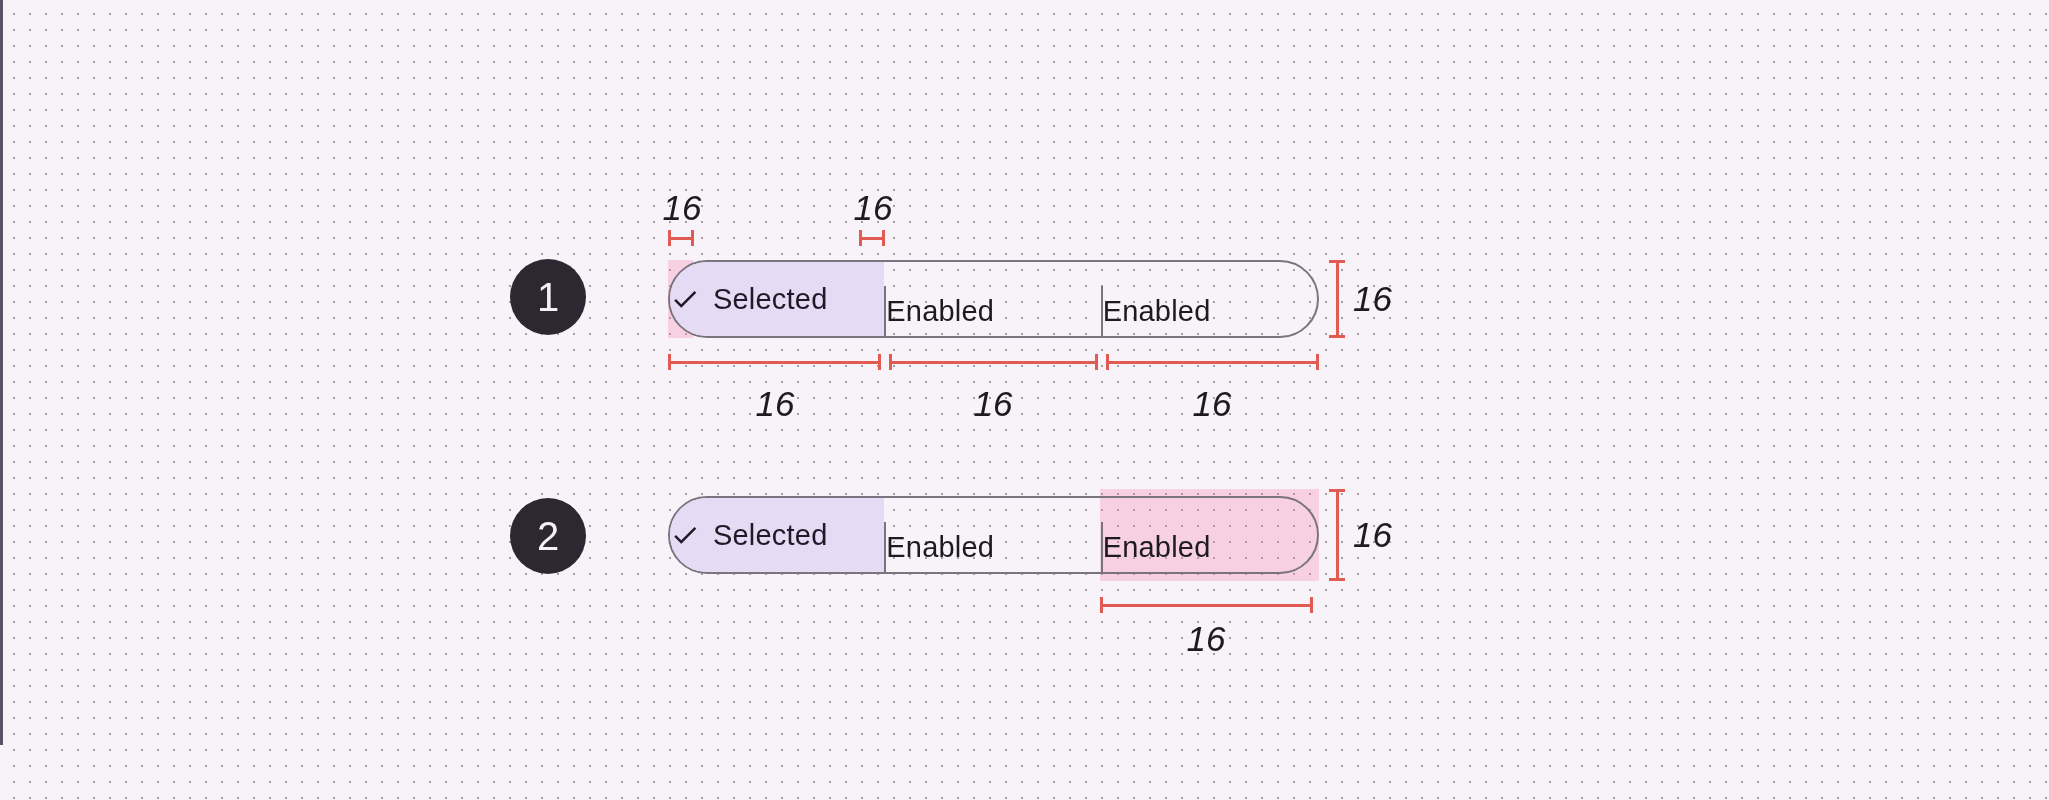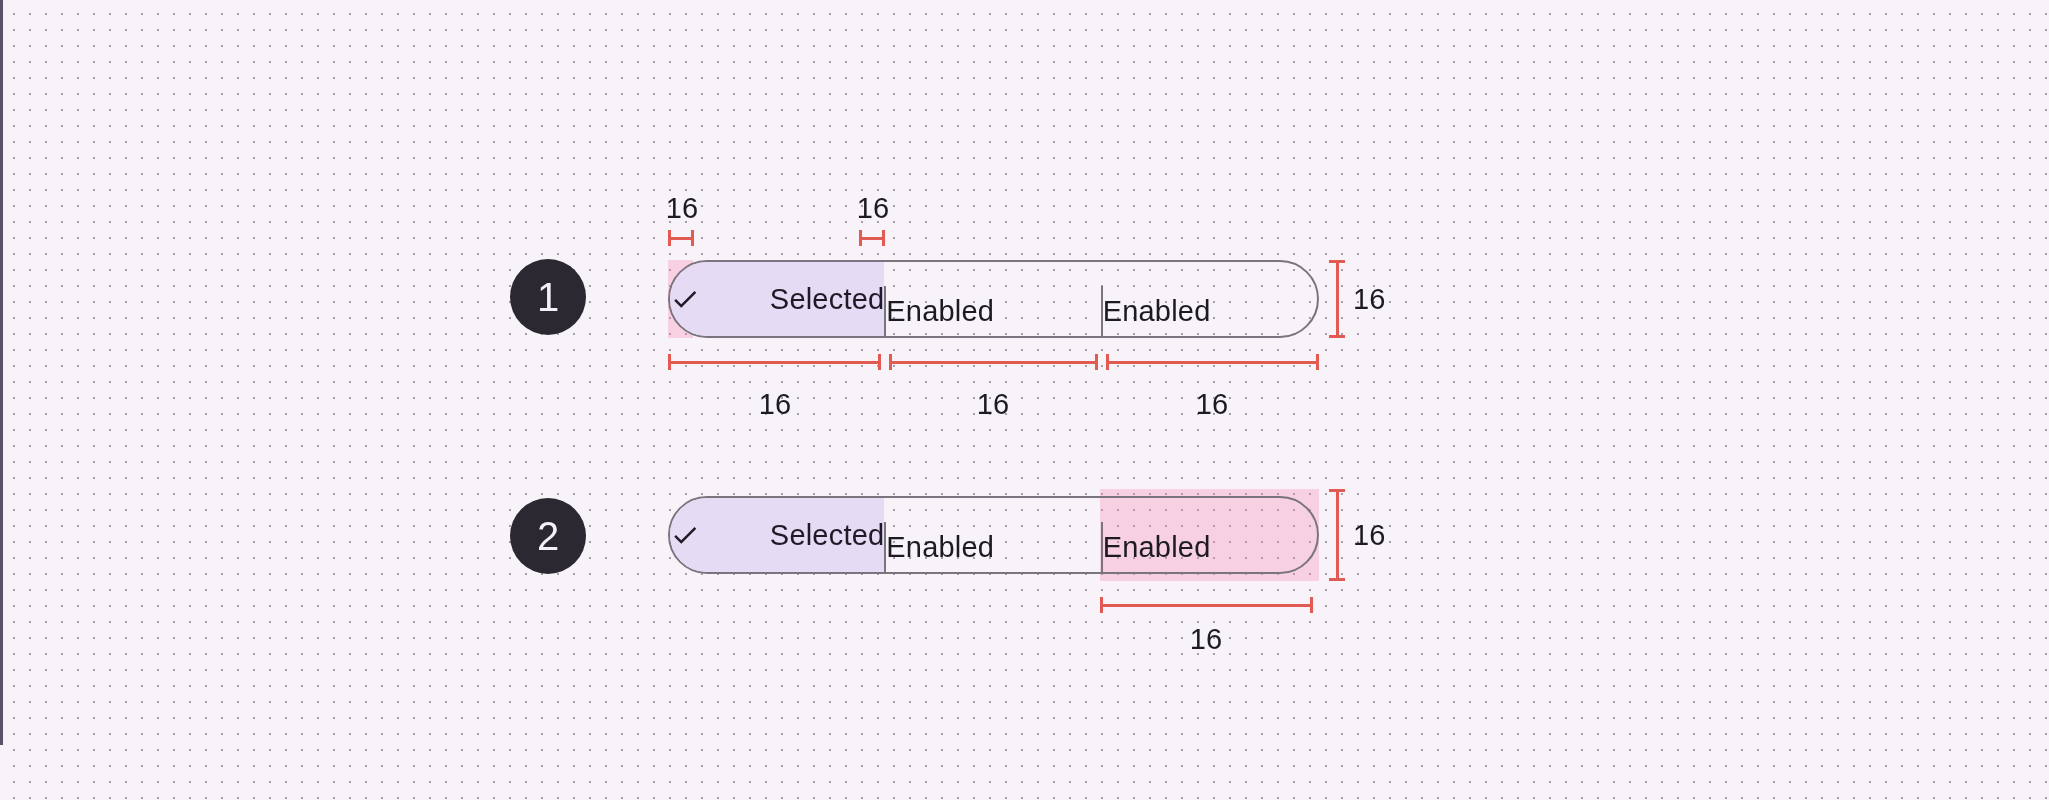--- a/index.html
+++ b/index.html
@@ -25,43 +25,43 @@
     background:var(--badge);color:#f5eff7;font-size:40px;
     display:flex;align-items:center;justify-content:center;
   }
   .hl{position:absolute;background:var(--pink);z-index:1;}
   .segmented{
     position:absolute;z-index:2;display:flex;box-sizing:border-box;
     border:2px solid var(--outline);border-radius:40px;overflow:hidden;
     background:transparent;
   }
   .segment{
-    flex:1 1 0;display:flex;align-items:center;justify-content:space-between;gap:13px;
+    flex:1 1 0;display:flex;align-items:center;justify-content:flex-start;gap:13px;
     background:transparent;border:none;padding:0;margin:0;cursor:pointer;
     font-family:"Liberation Sans","DejaVu Sans",sans-serif;
     font-size:29px;font-weight:500;color:var(--ink);letter-spacing:.2px;
   }
   .segment + .segment{border-left:2px solid var(--outline);margin-top:24px;}
   .segment.selected{background:var(--selected-fill);color:#201a26;}
   .check{width:30px;height:30px;flex:0 0 auto;}
   
   .hm{
     position:absolute;z-index:3;height:16px;box-sizing:border-box;
     border-left:3px solid var(--red);border-right:3px solid var(--red);
   }
   .hm::after{content:"";position:absolute;left:0;right:0;top:50%;height:3px;margin-top:-1.5px;background:var(--red);}
   
   .vm{
     position:absolute;z-index:3;width:16px;box-sizing:border-box;
     border-top:3px solid var(--red);border-bottom:3px solid var(--red);
   }
   .vm::after{content:"";position:absolute;top:0;bottom:0;left:50%;width:3px;margin-left:-1.5px;background:var(--red);}
   .mlabel{
-    position:absolute;z-index:3;font-size:29px;color:var(--ink);
-    transform:translate(-50%,-50%);white-space:nowrap;
+    position:absolute;z-index:3;font-size:35px;color:var(--ink);
+    transform:translate(-50%,-50%);white-space:nowrap;font-style:italic;
   }
   .mlabel.side{transform:translate(0,-50%);}
 </style>
 </head>
 <body>
 
 <div class="canvas">
 
   <div class="scrollbar"></div>
 

